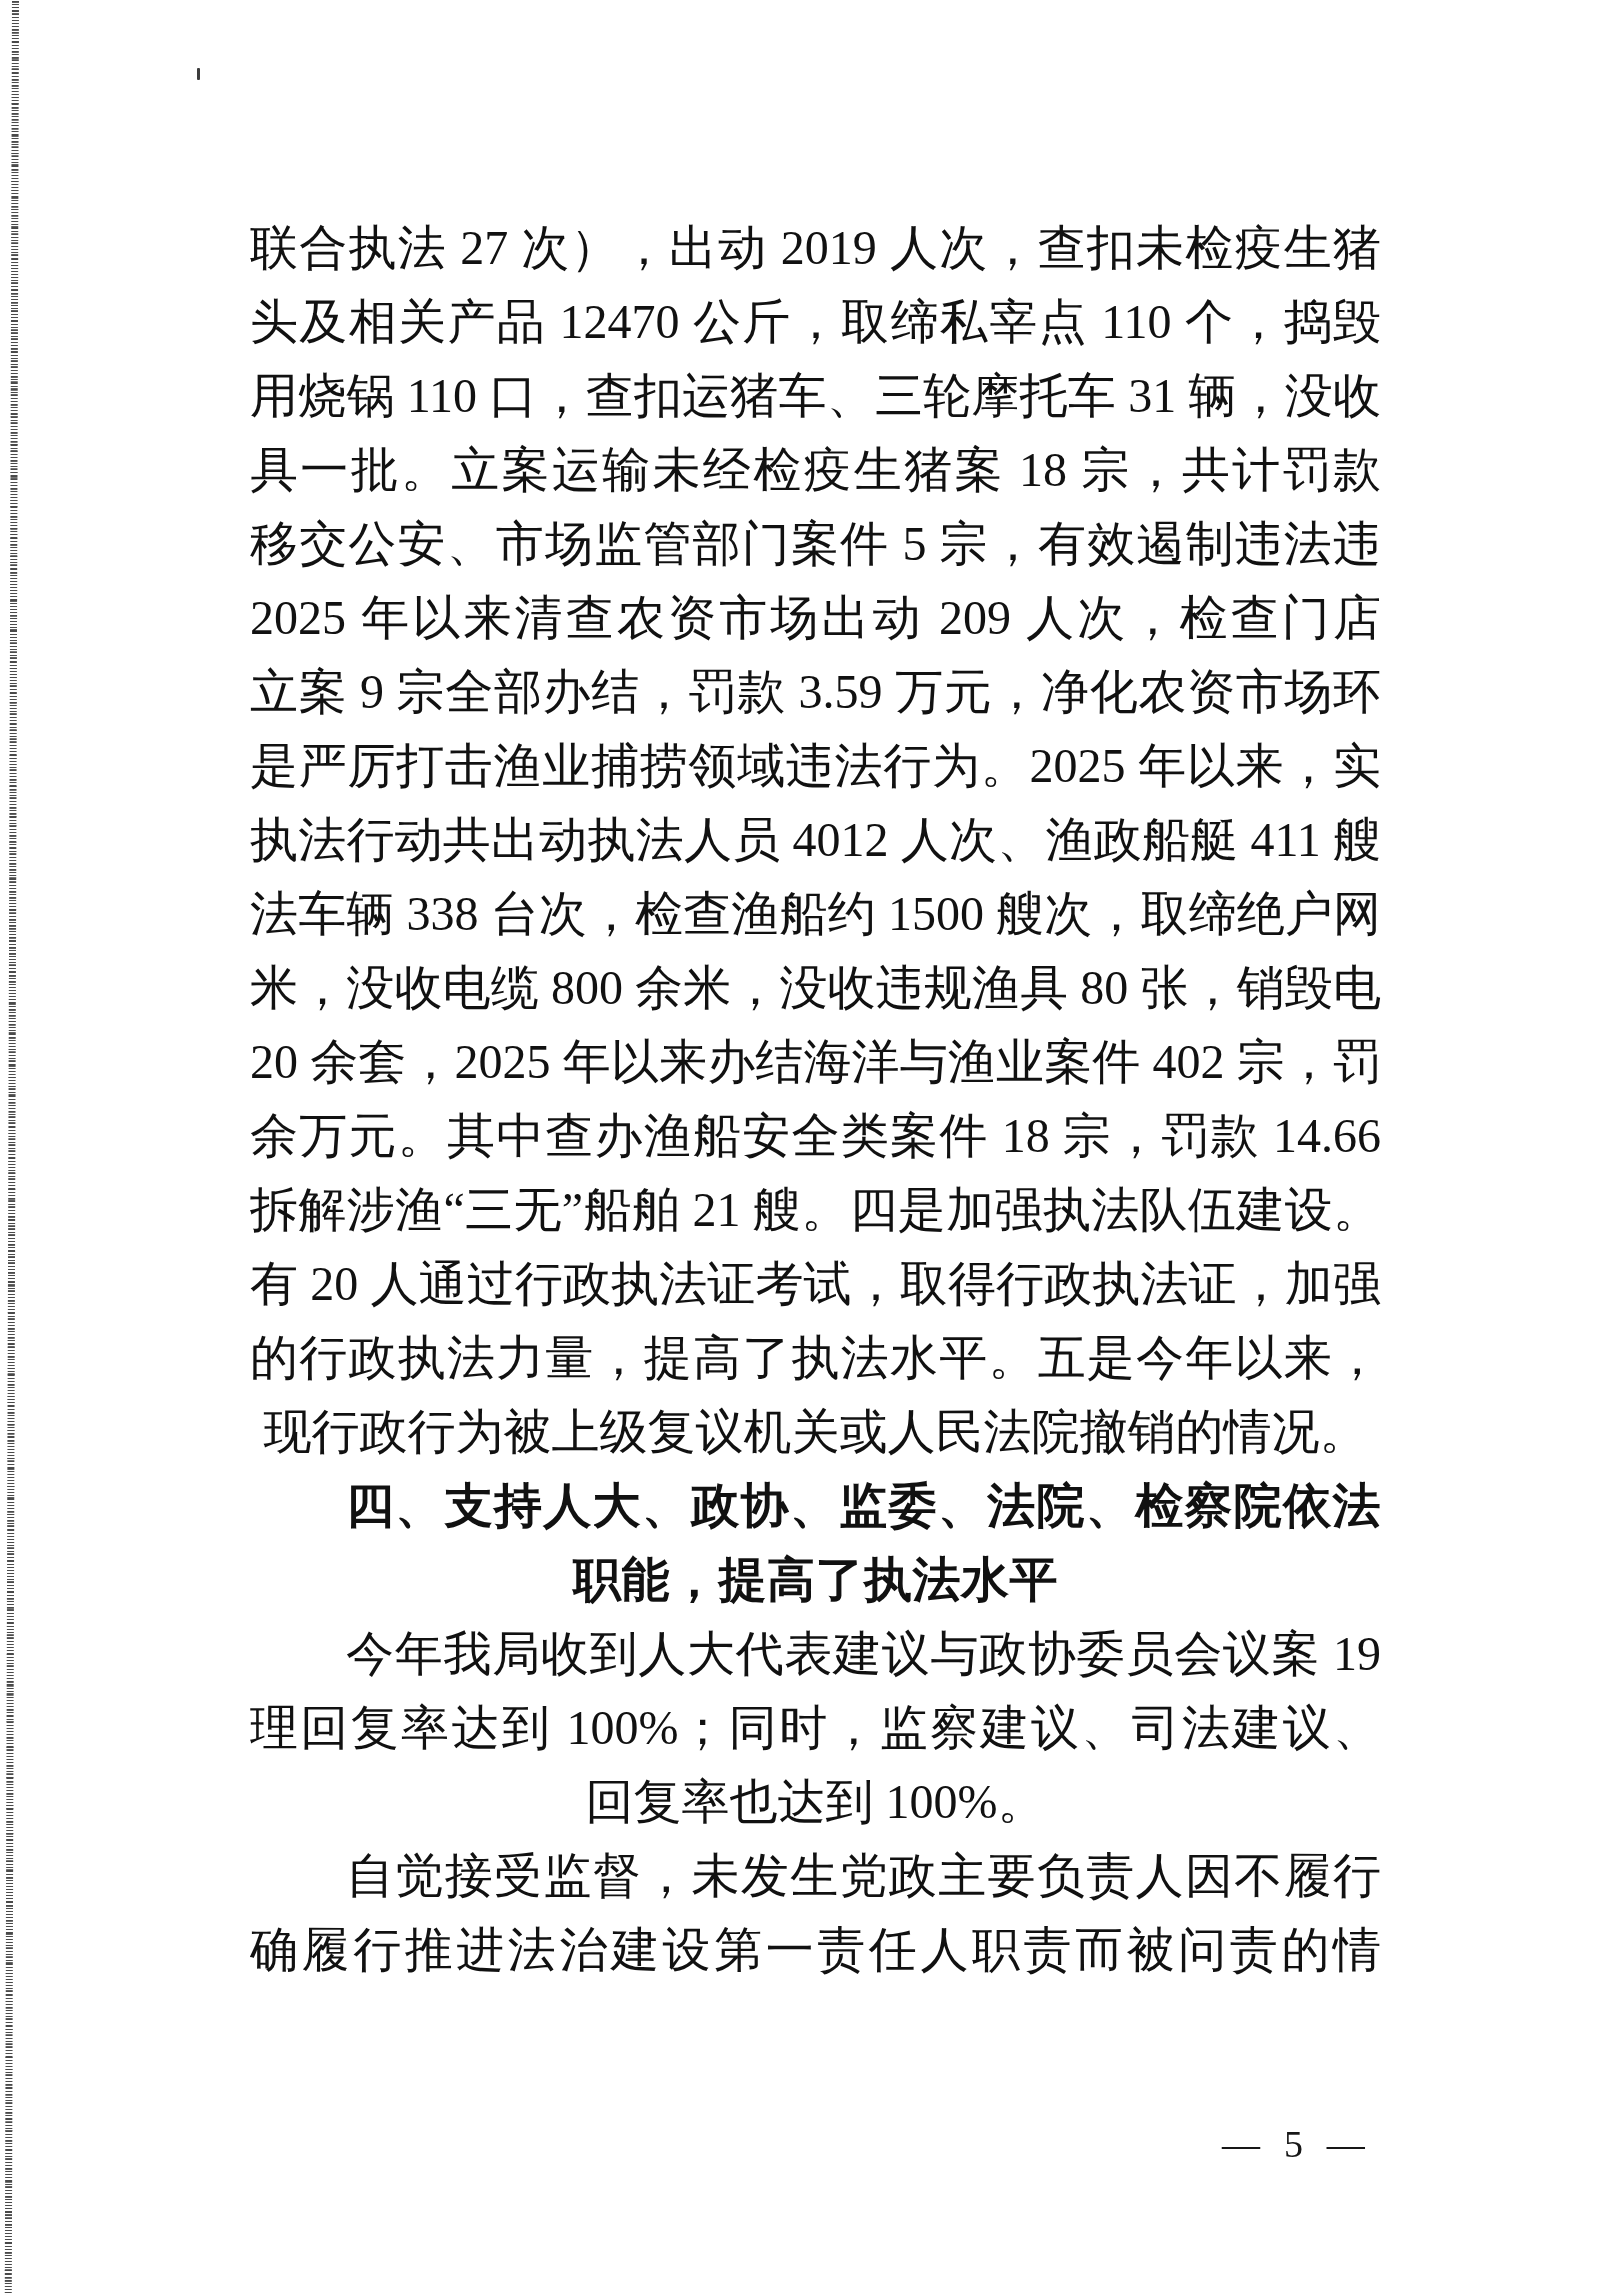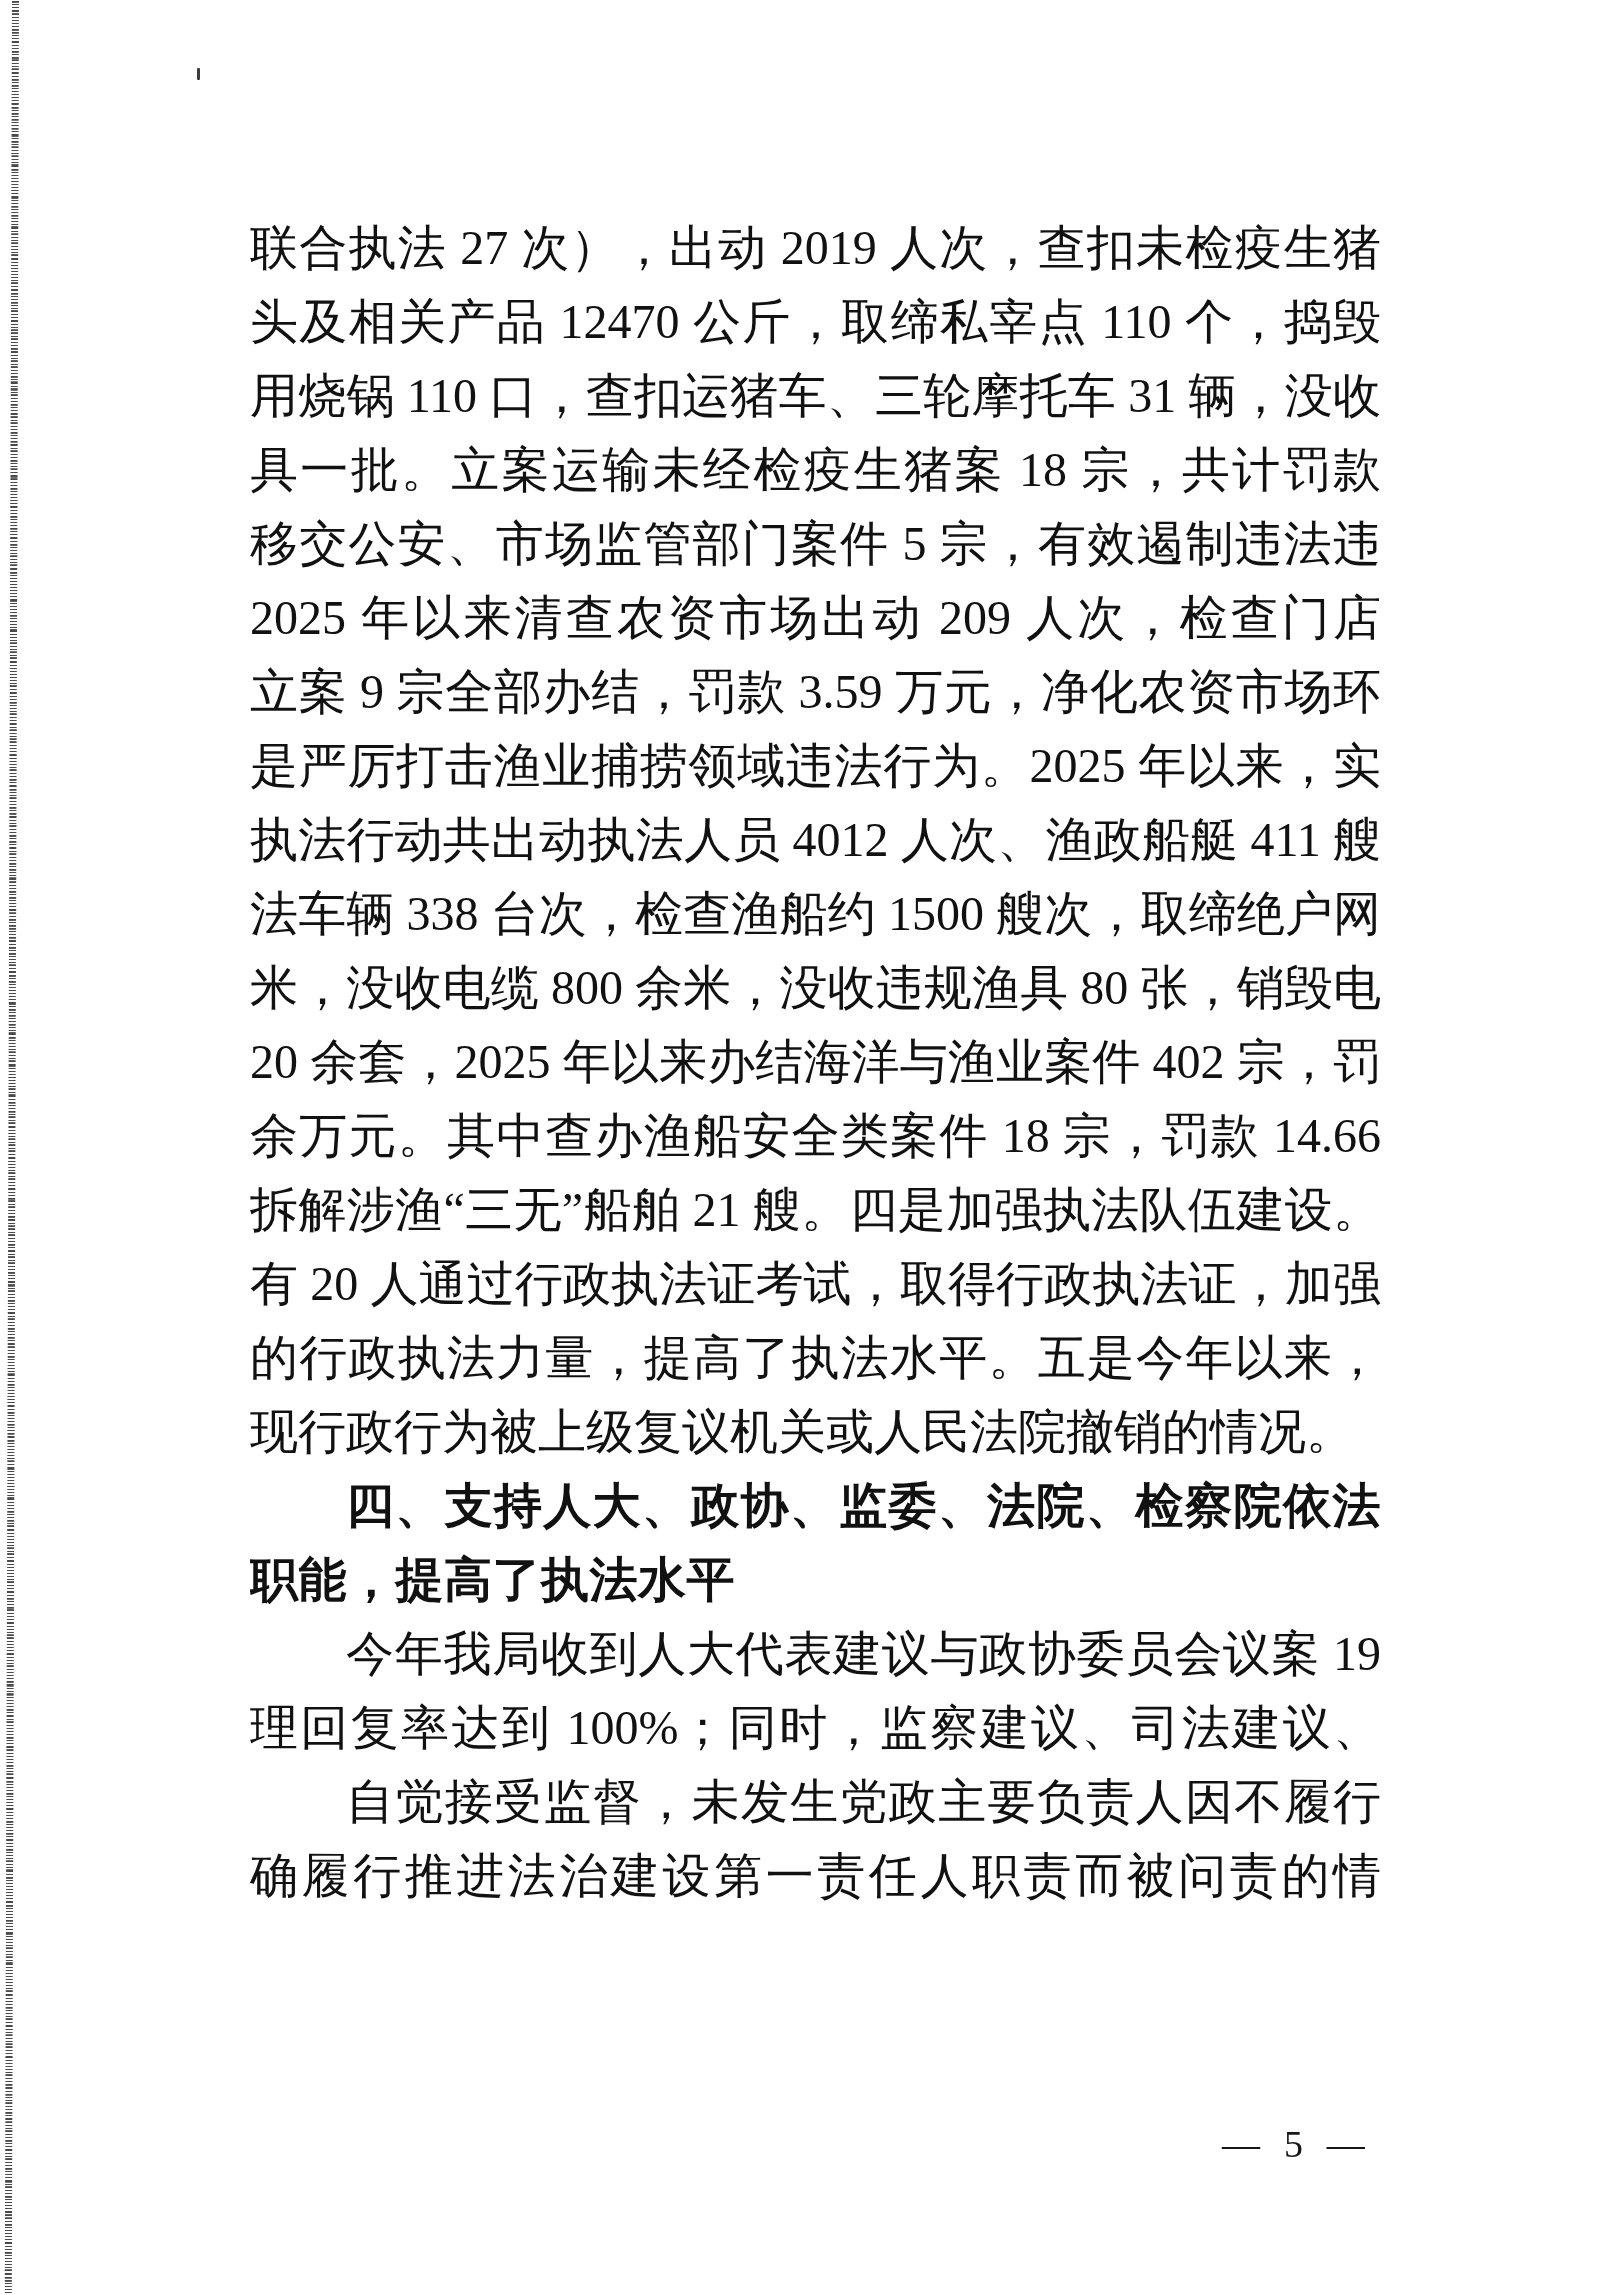--- a/index.html
+++ b/index.html
@@ -50,20 +50,21 @@
     width: 1131px;
     font-size: 48px;
     line-height: 74px;
     color: #111111;
     letter-spacing: 0;
   }
 
   .line {
     height: 74px;
     overflow: hidden;
+    text-align: center;
   }
   .line.fill {
     text-align: justify;
     text-align-last: justify;
   }
   .line.indent {
     text-indent: 2em;
   }
   .line.heading {
     font-weight: bold;
@@ -104,18 +105,19 @@
     <div class="line body fill">20 余套，2025 年以来办结海洋与渔业案件 402 宗，罚款 1080</div>
     <div class="line body fill">余万元。其中查办渔船安全类案件 18 宗，罚款 14.66 万元。</div>
     <div class="line body fill">拆解涉渔“三无”船舶 21 艘。四是加强执法队伍建设。我局</div>
     <div class="line body fill">有 20 人通过行政执法证考试，取得行政执法证，加强了我局</div>
     <div class="line body fill">的行政执法力量，提高了执法水平。五是今年以来，我局未出</div>
     <div class="line body">现行政行为被上级复议机关或人民法院撤销的情况。</div>
     <div class="line heading indent fill">四、支持人大、政协、监委、法院、检察院依法依章履行</div>
     <div class="line heading">职能，提高了执法水平</div>
     <div class="line body indent fill">今年我局收到人大代表建议与政协委员会议案 19 例，办</div>
     <div class="line body fill">理回复率达到 100%；同时，监察建议、司法建议、检察建议</div>
+    <div class="line body">回复率也达到 100%。</div>
     <div class="line body indent fill">自觉接受监督，未发生党政主要负责人因不履行或者不正</div>
     <div class="line body fill">确履行推进法治建设第一责任人职责而被问责的情形，党政主</div>
   </div>
 
 <div class="pagenum">— 5 —</div>
 
 
 </body></html>

